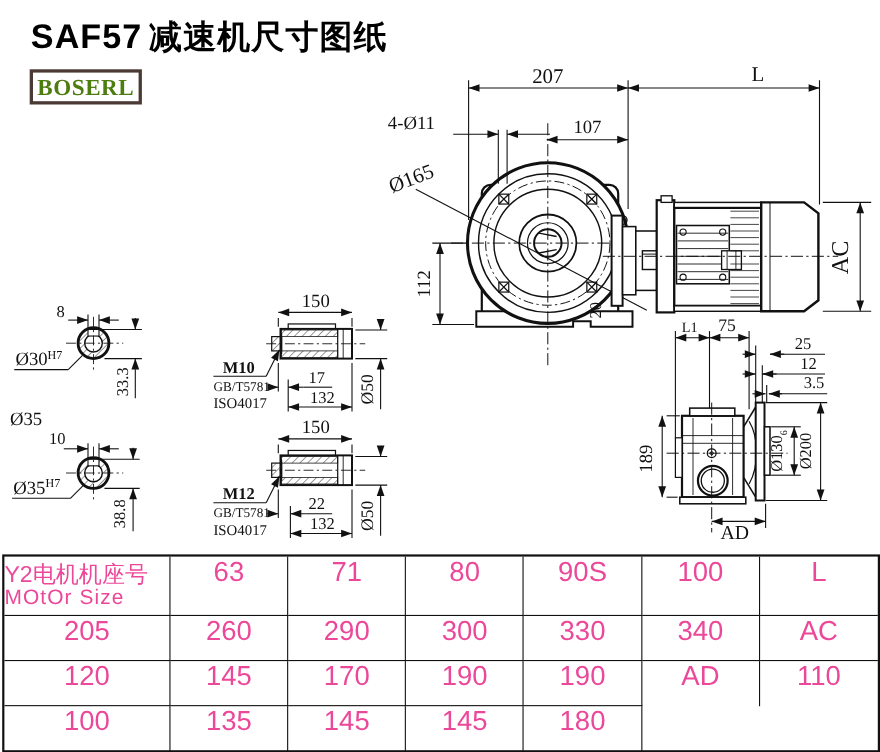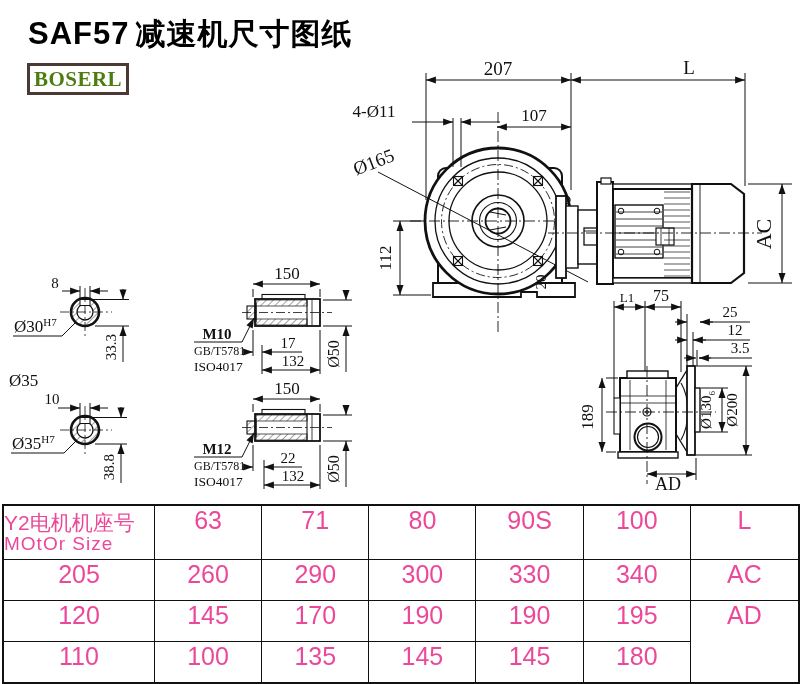--- a/index.html
+++ b/index.html
@@ -405,21 +405,20 @@
   <div class="cell">300</div>
   <div class="cell">330</div>
   <div class="cell">340</div>
 
   <div class="cell">AC</div>
   <div class="cell">120</div>
   <div class="cell">145</div>
   <div class="cell">170</div>
   <div class="cell">190</div>
   <div class="cell">190</div>
-  <div class="cell">195</div>
 
   <div class="cell lastrow">AD</div>
   <div class="cell lastrow">110</div>
   <div class="cell lastrow">100</div>
   <div class="cell lastrow">135</div>
   <div class="cell lastrow">145</div>
   <div class="cell lastrow">145</div>
   <div class="cell lastrow">180</div>
 </div>
 

